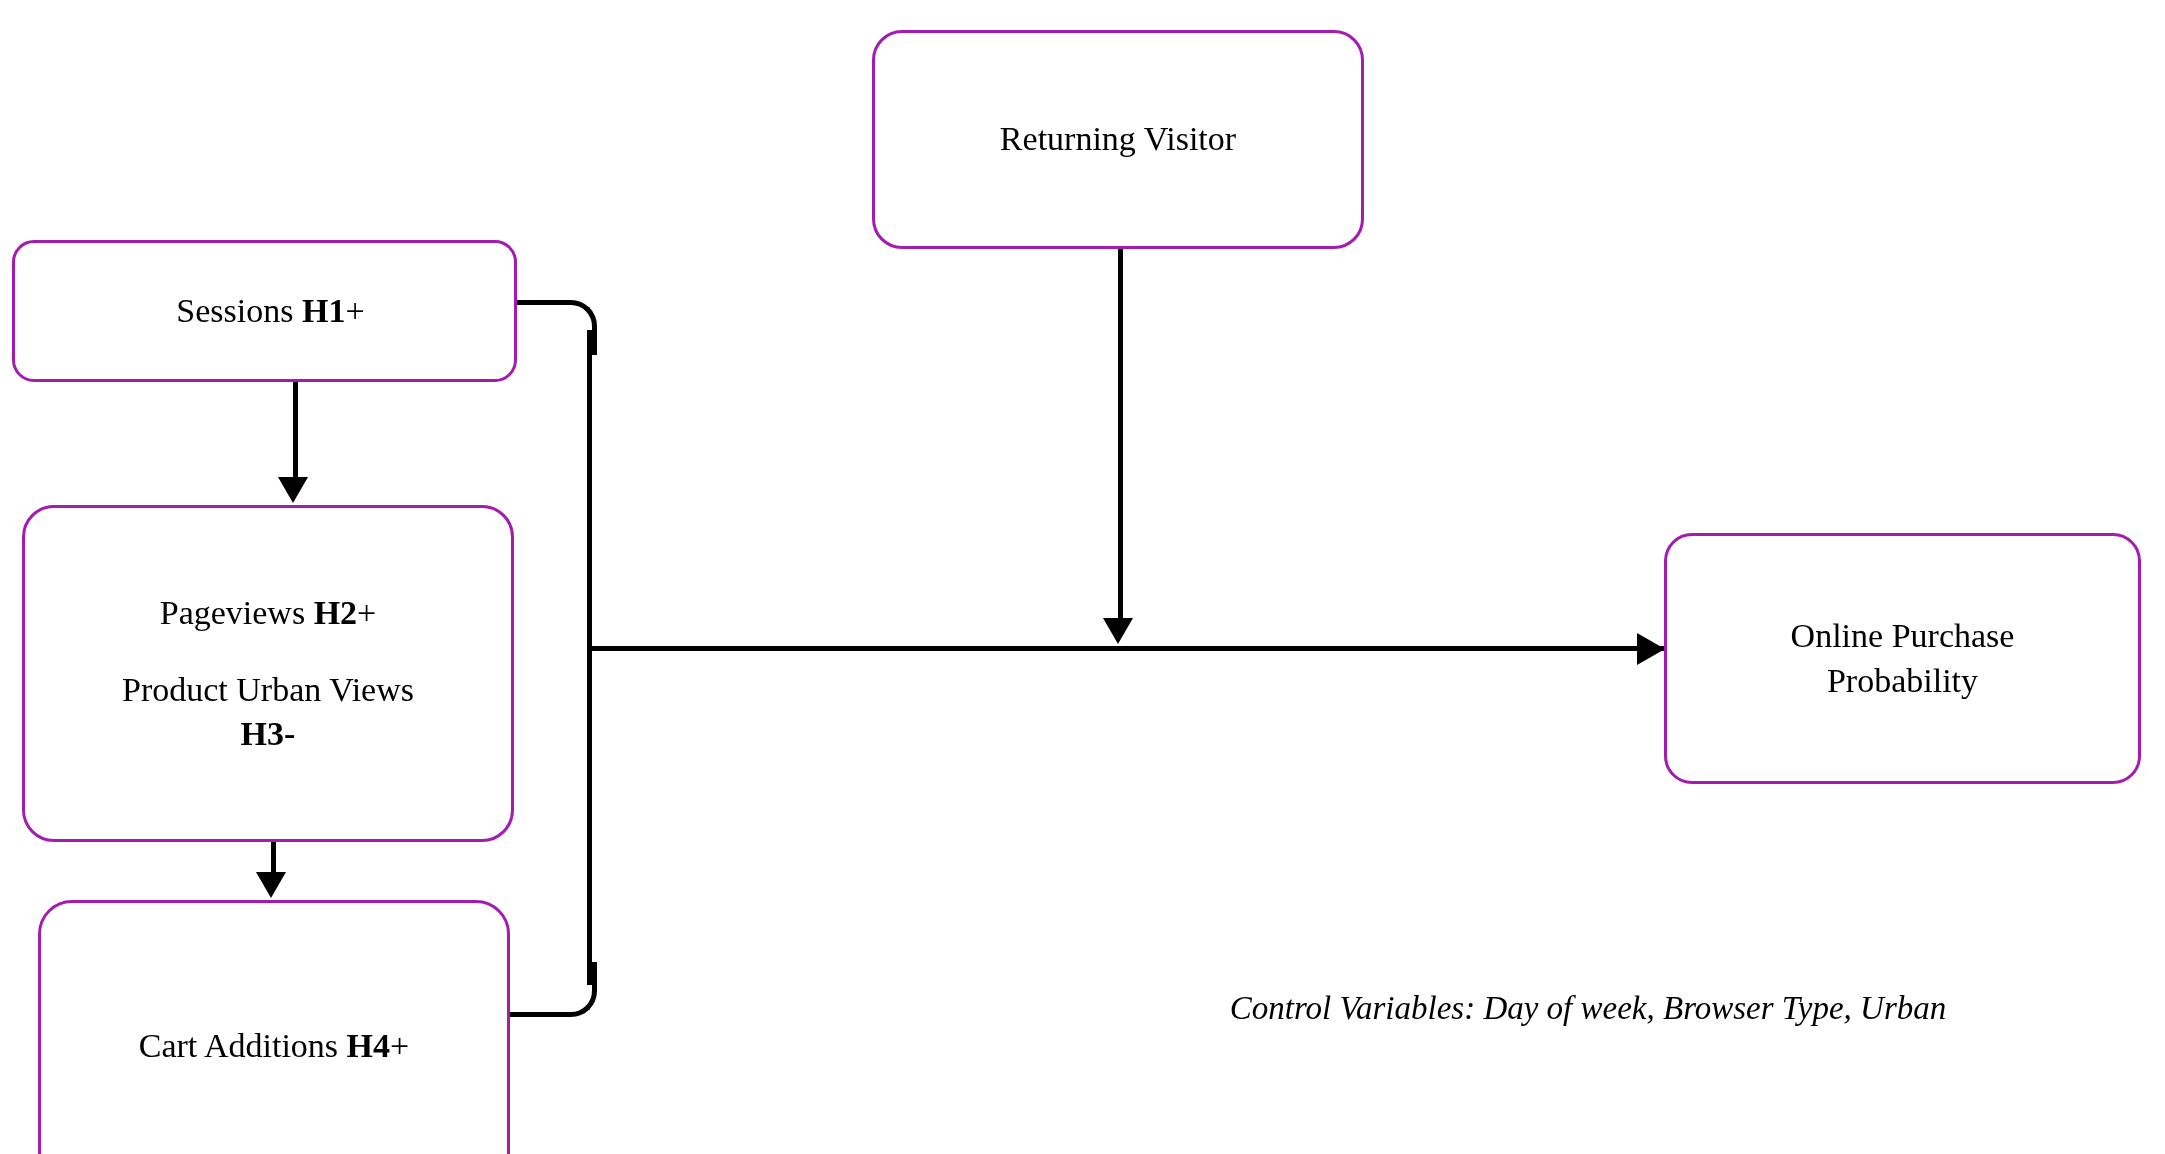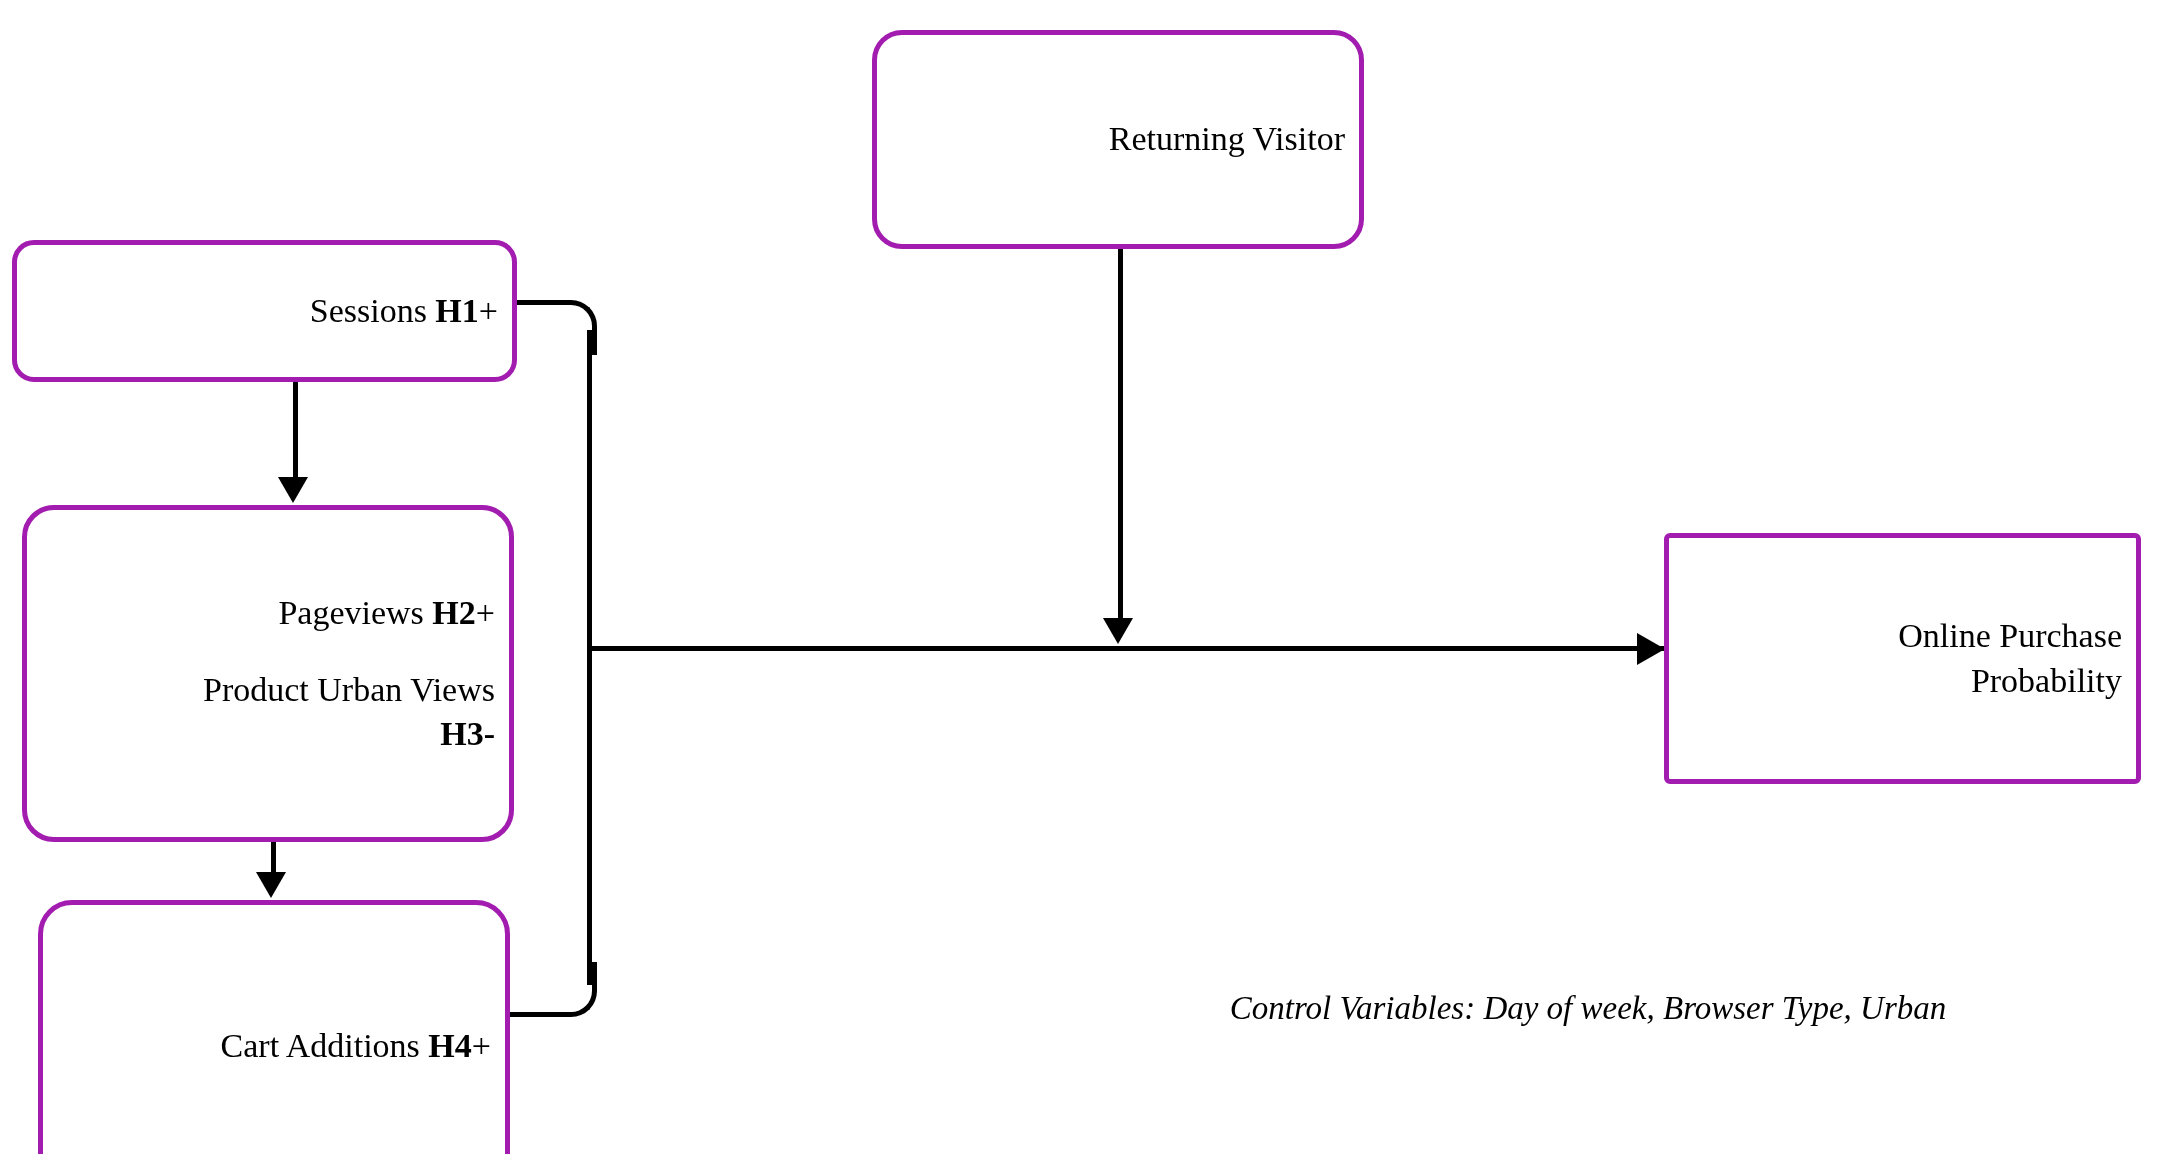--- a/index.html
+++ b/index.html
@@ -8,42 +8,42 @@
     width:2165px;
     height:1154px;
     background:#ffffff;
     overflow:hidden;
     font-family:"Liberation Serif","DejaVu Serif",serif;
     color:#000000;
   }
   .node{
     position:absolute;
     box-sizing:border-box;
-    border:5px solid #a21caf;
+    border:3px solid #a21caf;
     background:#ffffff;
     display:flex;
     align-items:center;
     justify-content:center;
-    text-align:right;
+    text-align:center;
     line-height:1.30;
     color:#000;
     z-index:3;
   }
   .node .inner{width:100%;padding:0 14px;box-sizing:border-box;}
   .ln{display:block;white-space:nowrap;}
   .reg{font-weight:400;}
   .bld{font-weight:700;}
   .spacer{display:block;height:0.95em;}
 
   
   #node-sessions{left:12px;  top:240px;  width:505px; height:142px; border-radius:22px; font-size:34px;padding-left:12px;}
   #node-pageviews{left:22px; top:505px;  width:492px; height:337px; border-radius:32px; font-size:34px;}
   #node-cart{left:38px;      top:900px;  width:472px; height:293px; border-radius:34px; font-size:34px;}
   #node-returning{left:872px;top:30px;   width:492px; height:219px; border-radius:30px; font-size:34px;}
-  #node-outcome{left:1664px; top:533px;  width:477px; height:251px; border-radius:6px; font-size:34px;}
+  #node-outcome{left:1664px; top:533px;  width:477px; height:251px; border-radius:28px; font-size:34px;}
 
   
   .vline{position:absolute;width:5px;background:#000;z-index:1;}
   .hline{position:absolute;height:5px;background:#000;z-index:1;}
   .arrow-down{
     position:absolute;width:0;height:0;
     border-left:15px solid transparent;
     border-right:15px solid transparent;
     border-top:26px solid #000;
     z-index:2;

